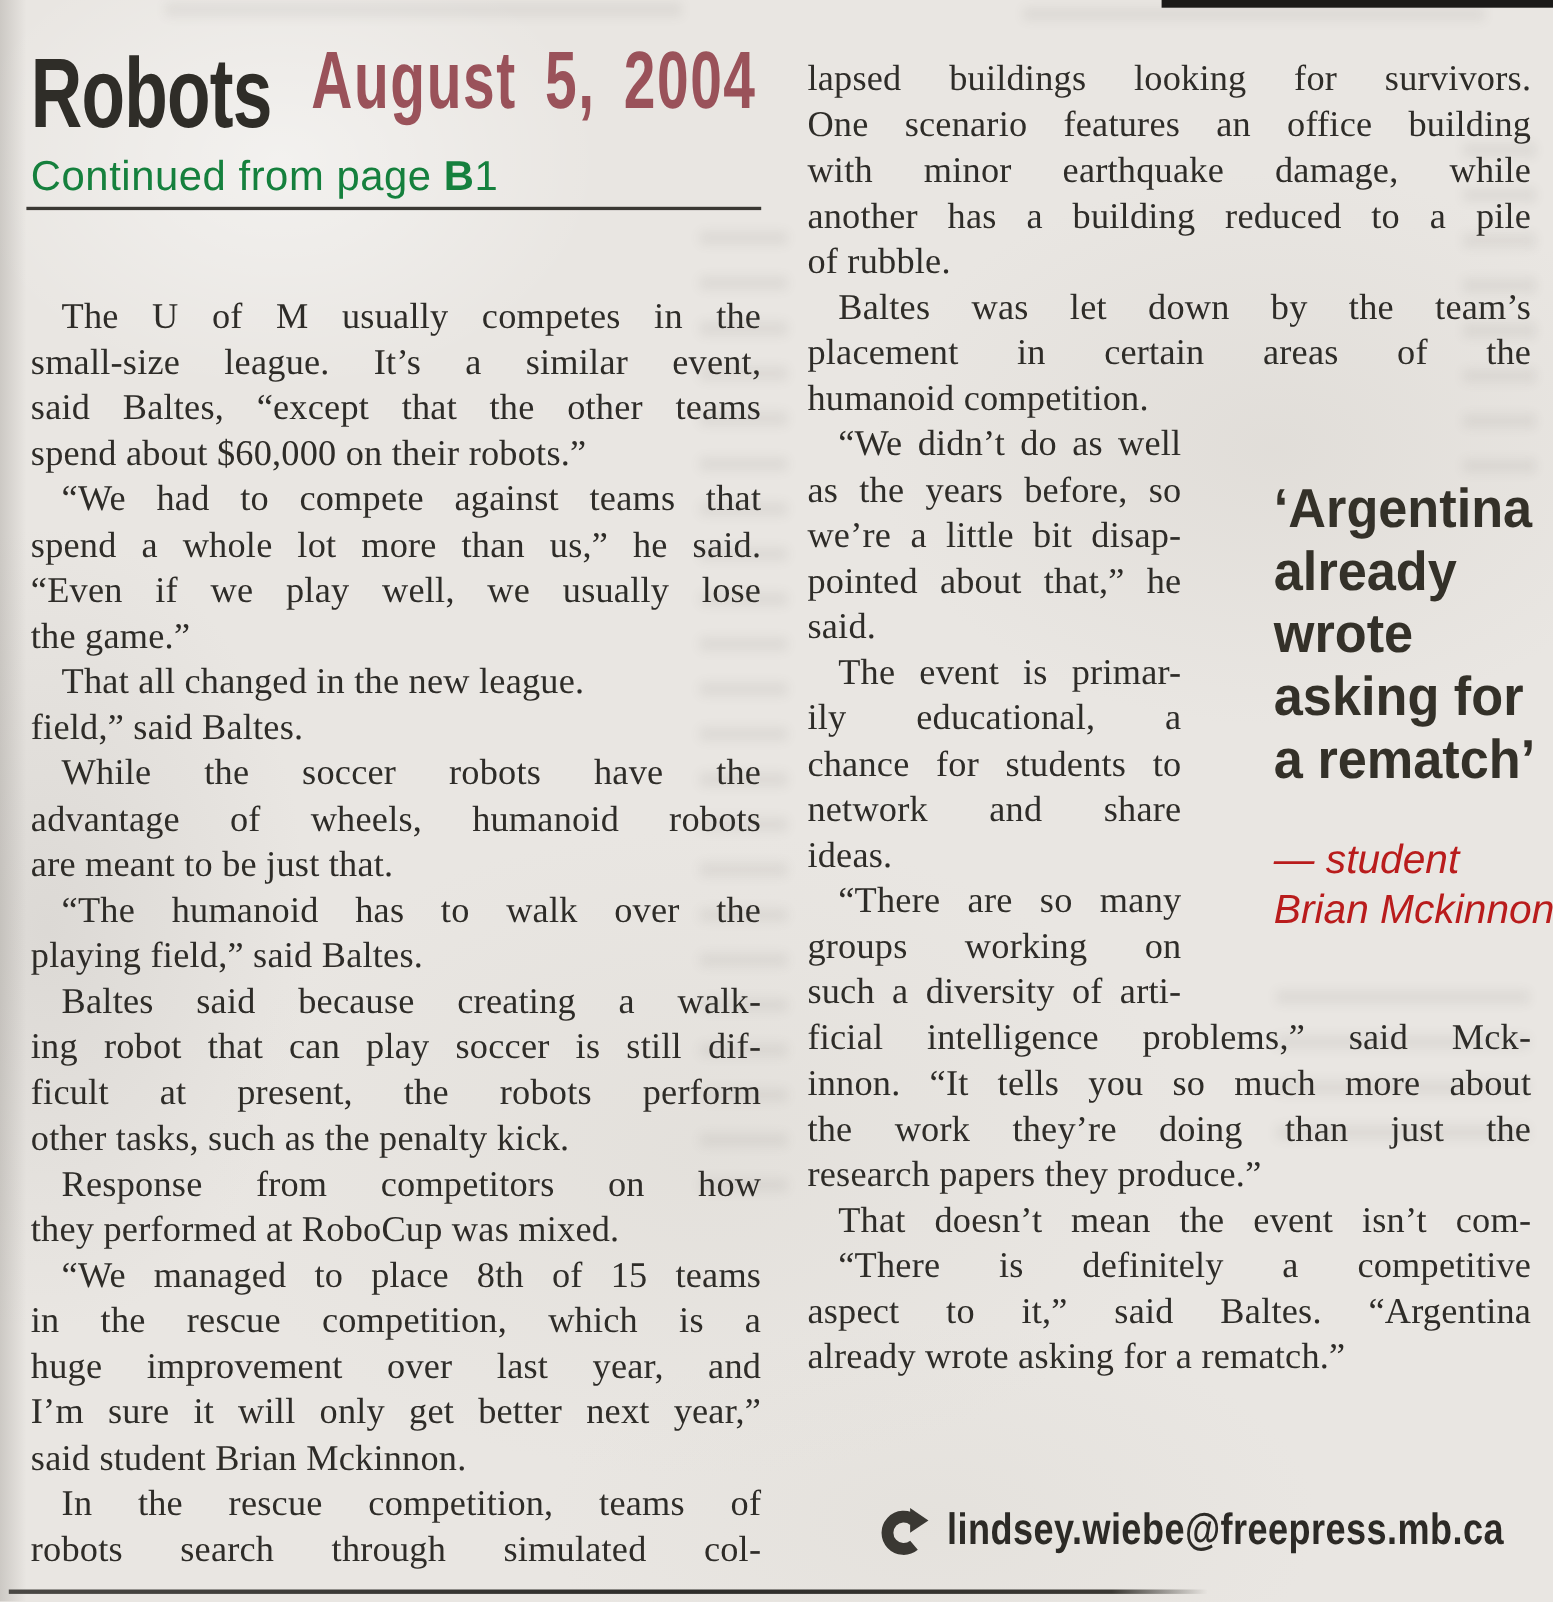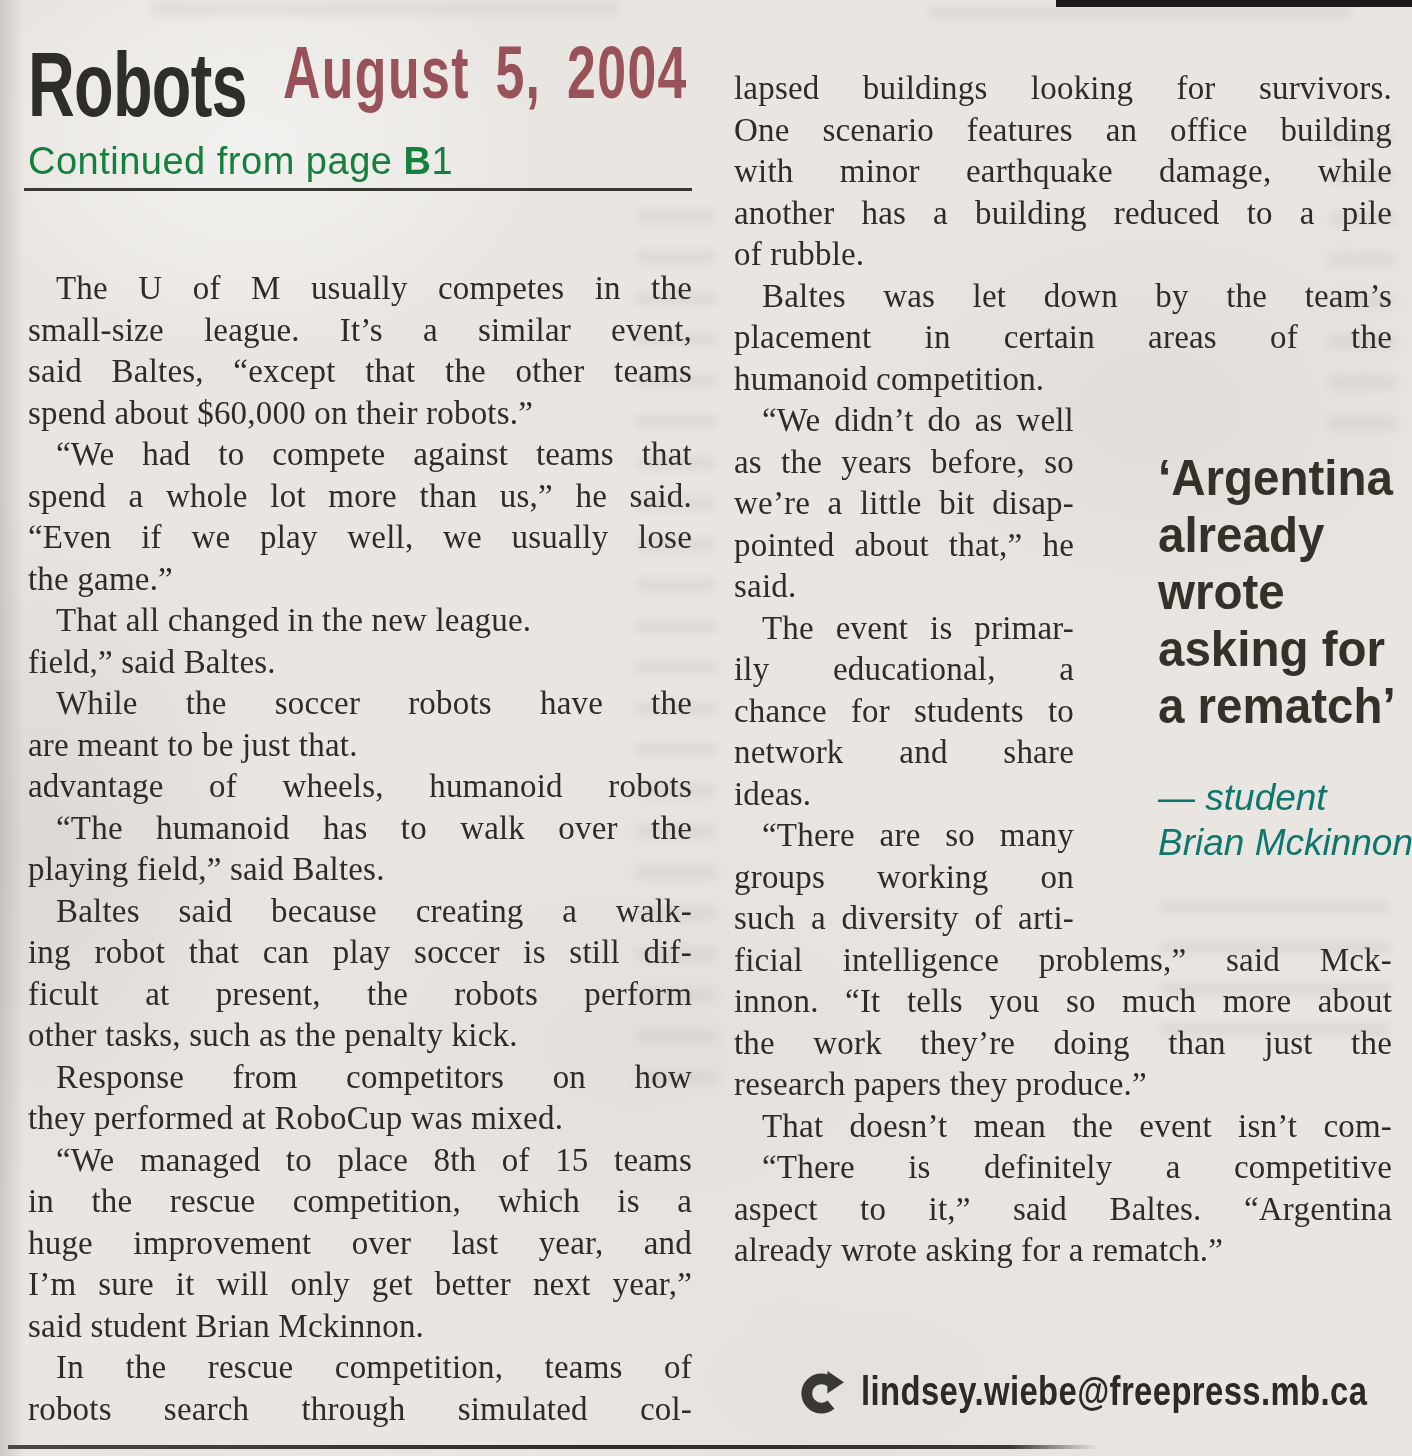--- a/index.html
+++ b/index.html
@@ -31,41 +31,41 @@
     line-height:1.1;color:#15803d;letter-spacing:0.5px;white-space:nowrap;
   }
   .continued .pg-b{font-weight:bold;}
   .rule-top{left:24px;top:188px;width:668px;height:3px;background:#3a3833;}
   .bar-topright{left:1056px;top:0;width:356px;height:7px;background:#1b1a18;}
   .rule-bottom{left:8px;top:1445px;width:1090px;height:4px;
     background:linear-gradient(90deg,#4a4844,#2e2d2a 55%,#3a3833 92%,rgba(58,56,51,0));}
   
   .col{color:#2e2c28;}
   .col-left{left:28px;top:222px;width:664px;margin-top:46px;}
-  .col-right{left:734px;top:68px;width:658px;}
+  .col-right{left:734px;top:52px;width:658px;}
   .line{
     font-size:33px;line-height:41.5px;height:41.5px;
     text-align:justify;text-align-last:justify;letter-spacing:0.2px;
   }
   .line.first{text-indent:28px;}
   .line.last{text-align-last:left;}
   
   .pq-float{
     float:right;width:290px;height:520px;margin-left:28px;
     box-sizing:border-box;padding:50px 0 0 56px;
   }
   .pq-line{
     font-family:"Liberation Sans",sans-serif;font-weight:bold;font-size:50px;
     line-height:57px;color:#343129;transform:scaleX(0.95);transform-origin:left center;
     white-space:nowrap;
   }
   .pq-attr{margin-top:40px;}
   .attr-line{
     font-family:"Liberation Sans",sans-serif;font-style:italic;font-size:37px;
-    line-height:45px;color:#0f766e;white-space:nowrap;
+    line-height:45px;color:#b91c1c;white-space:nowrap;
   }
   
   .footer{left:798px;top:1368px;display:flex;align-items:center;gap:16px;}
   .email{
     font-family:"Liberation Sans",sans-serif;font-weight:bold;font-size:40px;
     color:#2c2a26;transform:scaleX(0.82);transform-origin:left center;white-space:nowrap;
     display:inline-block;letter-spacing:0.5px;
   }
   
   .ghost{
@@ -97,22 +97,22 @@
     <div class="line">small-size league. It’s a similar event,</div>
     <div class="line">said Baltes, “except that the other teams</div>
     <div class="line last">spend about $60,000 on their robots.”</div>
     <div class="line first">“We had to compete against teams that</div>
     <div class="line">spend a whole lot more than us,” he said.</div>
     <div class="line">“Even if we play well, we usually lose</div>
     <div class="line last">the game.”</div>
     <div class="line first last">That all changed in the new league.</div>
     <div class="line last">field,” said Baltes.</div>
     <div class="line first">While the soccer robots have the</div>
+    <div class="line">advantage of wheels, humanoid robots</div>
     <div class="line last">are meant to be just that.</div>
-    <div class="line">advantage of wheels, humanoid robots</div>
     <div class="line first">“The humanoid has to walk over the</div>
     <div class="line last">playing field,” said Baltes.</div>
     <div class="line first">Baltes said because creating a walk-</div>
     <div class="line">ing robot that can play soccer is still dif-</div>
     <div class="line">ficult at present, the robots perform</div>
     <div class="line last">other tasks, such as the penalty kick.</div>
     <div class="line first">Response from competitors on how</div>
     <div class="line last">they performed at RoboCup was mixed.</div>
     <div class="line first">“We managed to place 8th of 15 teams</div>
     <div class="line">in the rescue competition, which is a</div>

